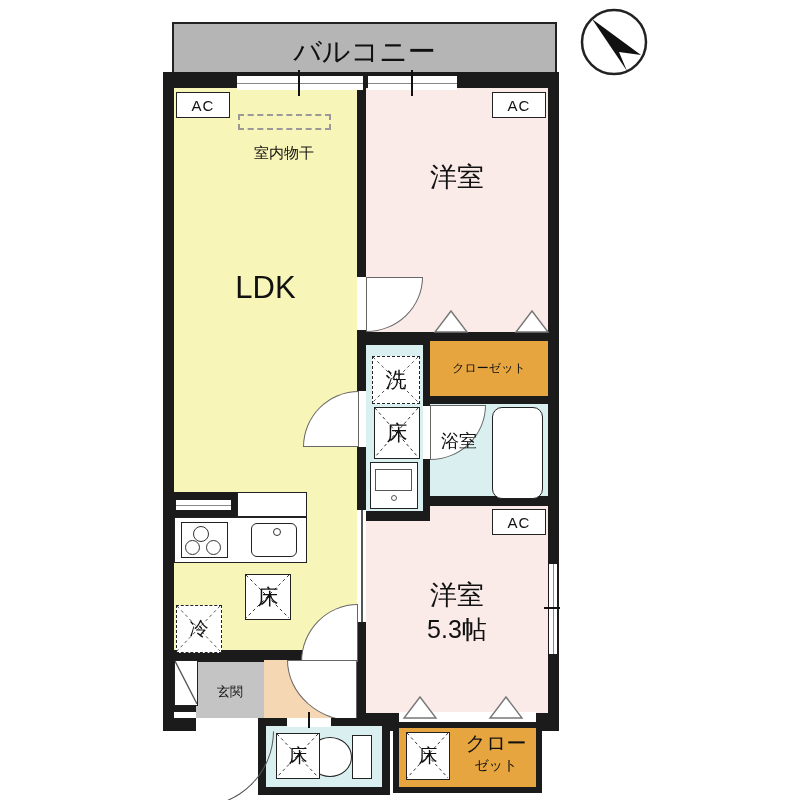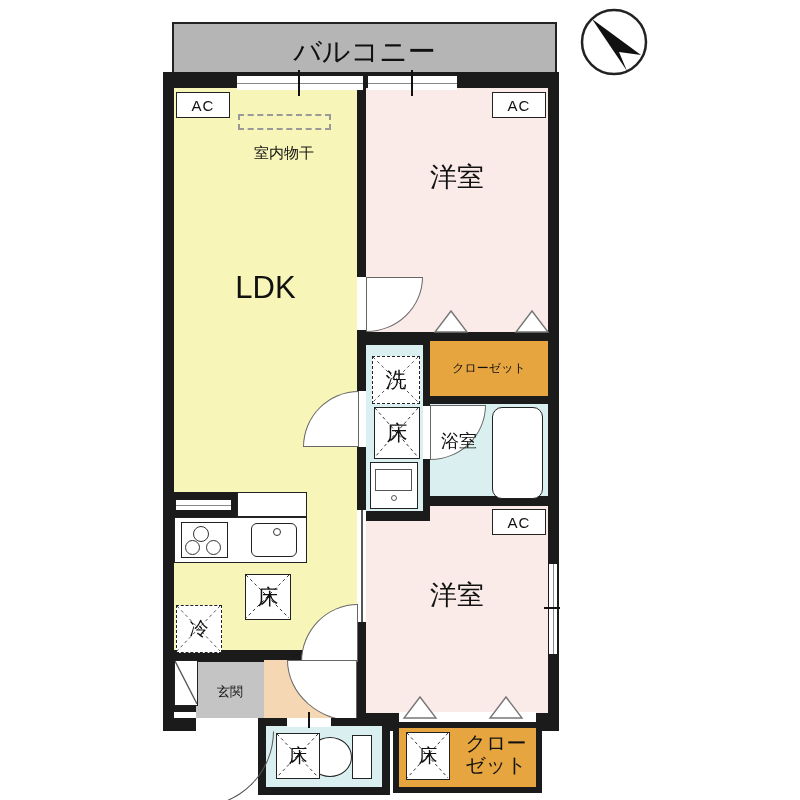--- a/index.html
+++ b/index.html
@@ -194,21 +194,22 @@
         <line x1="43" y1="0" x2="0" y2="45" stroke="#555" stroke-width="1" stroke-dasharray="3,3"></line>
       </svg>
     <span>冷</span>
   </div>
 
   <div class="abs lbl" style="left:174px;top:270px;width:183px;height:36px;font-size:31px;">LDK</div>
 
   <div class="abs lbl" style="left:366px;top:160px;width:182px;height:34px;font-size:27px;">洋室</div>
 
   <div class="abs lbl" style="left:366px;top:578px;width:182px;height:34px;font-size:27px;">洋室</div>
+  <div class="abs lbl" style="left:366px;top:614px;width:182px;height:30px;font-size:25px;">5.3帖</div>
 
   <div class="abs lbl" style="left:432px;top:355px;width:114px;height:26px;font-size:12px;">クローゼット</div>
   <div class="abs lbl" style="left:428px;top:430px;width:62px;height:22px;font-size:18px;">浴室</div>
   <div class="abs lbl" style="left:198px;top:680px;width:64px;height:24px;font-size:13px;">玄関</div>
 
   <div class="abs lbl" style="left:458px;top:734px;width:76px;height:18px;font-size:20px;">クロー</div>
-  <div class="abs lbl" style="left:458px;top:756px;width:76px;height:18px;font-size:20px;">ゼット</div>
+  <div class="abs lbl" style="left:458px;top:756px;width:76px;height:18px;font-size:14px;">ゼット</div>
 
 </div>
 
 </body></html>

